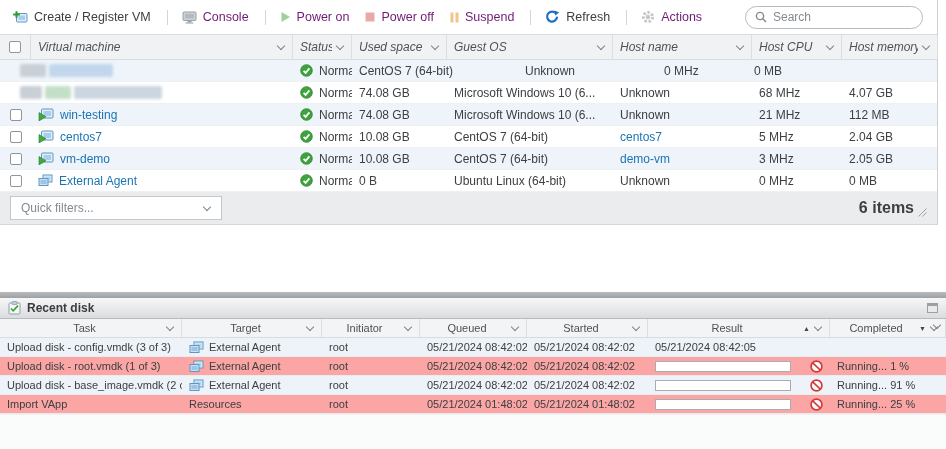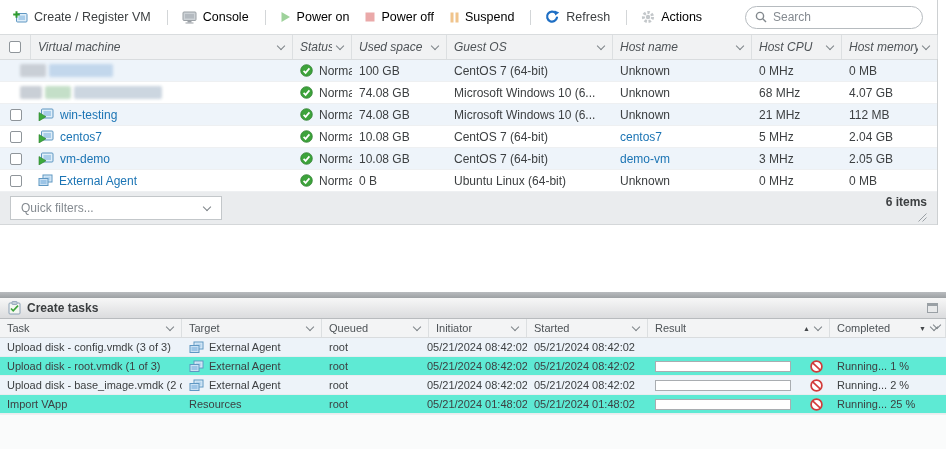--- a/index.html
+++ b/index.html
@@ -4,21 +4,21 @@
 <style>
   * { margin:0; padding:0; box-sizing:border-box; }
   html,body { background:#fff; }
   body { font-family:"Liberation Sans","DejaVu Sans",sans-serif; }
   .page { position:relative; width:946px; height:449px; overflow:hidden; background:#fff; font-size:12px; color:#3d4042; }
 
   
   .vm-panel { position:absolute; top:0; left:0; width:938px; border-right:1px solid #cdd0d2; background:#fff; }
   .toolbar { height:34px; display:flex; align-items:center; padding-left:12px; }
   .tbtn { display:flex; align-items:center; gap:6px; font-size:12.5px; white-space:nowrap; cursor:pointer; }
-  .tbtn.disabled { color:#000000; cursor:default; }
+  .tbtn.disabled { color:#701a75; cursor:default; }
   .tbtn.enabled { color:#3d4042; }
   .tbtn { margin-right:16px; }
   .tsep { width:1px; height:15px; background:#d3d6d8; margin:0 14px 0 0; flex:none; }
   .icn { display:inline-flex; align-items:center; }
   .search { margin-left:auto; margin-right:14px; width:178px; height:23px; border:1px solid #b6bbbf; border-radius:12px; display:flex; align-items:center; padding:0 9px; gap:6px; background:#fff; }
   .search input { border:none; outline:none; flex:1; min-width:0; font-size:12px; color:#3d4042; font-family:inherit; background:transparent; }
   .search input::placeholder { color:#848a90; }
 
   .vm-head { display:flex; height:26px; background:#f1f2f3; border-top:1px solid #d9dcde; border-bottom:1px solid #d9dcde; }
   .vh-cell { display:flex; align-items:center; padding:0 7px; border-right:1px solid #dcdfe1; color:#4d5256; flex:none; }
@@ -28,33 +28,33 @@
 
   .vm-row { display:flex; height:22px; border-bottom:1px solid #eef0f2; background:#fff; }
   .vm-row.alt { background:#eef4fa; }
   .vb-cell { padding:0 7px; white-space:nowrap; overflow:hidden; display:flex; align-items:center; gap:6px; flex:none; height:100%; }
   .link { color:#1b74b4; cursor:pointer; }
   .blur { height:13px; border-radius:2px; filter:blur(1.6px); display:inline-block; flex:none; }
 
   .vm-footer { height:33px; background:#eaecee; border-bottom:1px solid #d4d7d9; display:flex; align-items:center; padding:12px 10px; }
   .qf { width:212px; height:24px; background:#fff; border:1px solid #c3c7ca; display:flex; align-items:center; padding:0 10px; color:#848a90; cursor:pointer; }
   .qf .chev { margin-left:auto; }
-  .items { margin-left:auto; font-weight:bold; color:#3d4042; display:flex; align-items:flex-end; gap:4px; font-size:12px;flex-direction:column; }
+  .items { margin-left:auto; font-weight:bold; color:#3d4042; display:flex; align-items:flex-end; gap:4px; font-size:16px; }
 
   
   .splitter { position:absolute; top:292px; left:0; width:946px; height:6px; background:linear-gradient(#b9bcbf,#9da1a4); cursor:row-resize; }
   .tasks-panel { position:absolute; top:298px; left:0; width:946px; }
   .tasks-titlebar { height:21px; background:linear-gradient(#f7f7f7,#dbdcde); border-bottom:1px solid #b8bbbe; display:flex; align-items:center; padding:0 8px; gap:6px; font-weight:bold; font-size:12px; color:#3a3d3f; }
   .win-btn { margin-left:auto; display:inline-flex; cursor:pointer; }
-  .tasks-head { display:flex; height:19px; background:#f3f4f5; border-bottom:1px solid #d9dcde; font-size:11px; color:#4d5256; position:relative; }
+  .tasks-head { display:flex; height:19px; background:#f3f4f5; border-bottom:1px solid #d9dcde; font-size:11px; color:#4d5256; position:relative;text-align:center; }
   .th-cell { display:flex; align-items:center; padding:0 7px; border-right:1px solid #dcdfe1; flex:none; }
   .th-cell .lbl { flex:1; white-space:nowrap; overflow:hidden; }
   .sort { font-size:7px; margin-left:4px; color:#44474a; }
   .corner-chev { position:absolute; right:5px; top:6px; }
-  .task-row { display:flex; height:19px; font-size:11px; border-bottom:1px solid #e9ecef; background:#5eead4; }
+  .task-row { display:flex; height:19px; font-size:11px; border-bottom:1px solid #e9ecef; background:#fca5a5; }
   .task-row.alt { background:#edf3f9; }
   .tk-cell { padding:0 7px; white-space:nowrap; overflow:hidden; display:flex; align-items:center; gap:5px; flex:none; height:100%; }
   .result-success { font-style:italic; color:#4d7eae; }
   .ptrack { width:136px; height:11px; border:1px solid #a9adb1; background:#fff; flex:none; }
   .pfill { height:100%; background:#abd0ee; }
   .cancel { margin-left:auto; display:inline-flex; cursor:pointer; }
   .tasks-filler { height:37px; background:#fafbfb; border-top:1px solid #eef0f1; }
 </style>
 </head>
 <body>
@@ -182,23 +182,20 @@
             <span class="blur" style="width:64px;background:#c2d7ec"></span>
           </div>
           <div class="vb-cell" style="width:59px">
             <span class="icn">
               <svg width="13" height="13" viewBox="0 0 13 13">
                 <circle cx="6.5" cy="6.5" r="5.8" fill="#3da33b" stroke="#2f8030" stroke-width="0.8"></circle>
                 <polyline points="3.6,6.9 5.6,8.9 9.4,4.4" fill="none" stroke="#fff" stroke-width="1.7"></polyline>
               </svg>
             </span>
             <span>Normal</span>
-          </div>
-          <div class="vb-cell" style="width:95px">
-            <span>100 GB</span>
           </div>
           <div class="vb-cell" style="width:166px">
             <span>CentOS 7 (64-bit)</span>
           </div>
           <div class="vb-cell" style="width:139px">
             <span>Unknown</span>
           </div>
           <div class="vb-cell" style="width:90px">
             <span>0 MHz</span>
           </div>
@@ -416,44 +413,44 @@
 
   <section class="tasks-panel">
     <div class="tasks-titlebar">
       <span class="icn">
         <svg width="13" height="14" viewBox="0 0 13 14">
             <rect x="1" y="2" width="11" height="11" rx="1" fill="#f4f7f2" stroke="#8aa0b5"></rect>
             <rect x="4" y="0.5" width="5" height="3" rx="0.5" fill="#c2cdd8" stroke="#8aa0b5" stroke-width="0.8"></rect>
             <polyline points="3,7.5 5.2,9.8 10,4.6" fill="none" stroke="#3da33b" stroke-width="1.6"></polyline>
           </svg>
       </span>
-      <span>Create tasks</span>
+      <span>Recent disk</span>
       <span class="win-btn">
         <svg width="11" height="10" viewBox="0 0 11 10">
             <rect x="0.5" y="0.5" width="10" height="9" fill="#e8e9ea" stroke="#9aa0a5"></rect>
             <rect x="0.5" y="0.5" width="10" height="2.5" fill="#9aa0a5"></rect>
           </svg>
       </span>
     </div>
     <div id="tasks-table">
         <div class="tasks-head">
           <div class="th-cell" style="width:182px">
             <span class="lbl">Task</span>
             <span class="chev"></span>
           </div>
           <div class="th-cell" style="width:140px">
             <span class="lbl">Target</span>
             <span class="chev"></span>
           </div>
+          <div class="th-cell" style="width:98px">
+            <span class="lbl">Initiator</span>
+            <span class="chev"></span>
+          </div>
           <div class="th-cell" style="width:107px">
             <span class="lbl">Queued</span>
-            <span class="chev"></span>
-          </div>
-          <div class="th-cell" style="width:98px">
-            <span class="lbl">Initiator</span>
             <span class="chev"></span>
           </div>
           <div class="th-cell" style="width:121px">
             <span class="lbl">Started</span>
             <span class="chev"></span>
           </div>
           <div class="th-cell" style="width:182px">
             <span class="lbl">Result</span>
             <span class="sort">▲</span>
             <span class="chev"></span>
@@ -482,20 +479,23 @@
           </div>
           <div class="tk-cell" style="width:98px">
             <span>root</span>
           </div>
           <div class="tk-cell" style="width:107px">
             <span>05/21/2024 08:42:02</span>
           </div>
           <div class="tk-cell" style="width:121px">
             <span>05/21/2024 08:42:02</span>
           </div>
+          <div class="tk-cell" style="width:116px">
+            <span>05/21/2024 08:42:05</span>
+          </div>
         </div>
         <div class="task-row">
           <div class="tk-cell" style="width:182px">
             <span>Upload disk - root.vmdk (1 of 3)</span>
           </div>
           <div class="tk-cell" style="width:140px">
             <span class="icn">
               <svg width="15" height="13" viewBox="0 0 15 13">
                 <rect x="5" y="1" width="9" height="7" fill="#dfeef9" stroke="#5f97c2"></rect>
                 <rect x="6.5" y="2.5" width="6" height="4" fill="#b7d6ef"></rect>
@@ -554,21 +554,21 @@
           <div class="tk-cell" style="width:182px">
             <span class="ptrack"><span class="pfill" style="width:2%"></span></span>
             <span class="cancel">
               <svg width="13" height="13" viewBox="0 0 13 13">
                 <circle cx="6.5" cy="6.5" r="5.4" fill="#fff" stroke="#d23b3b" stroke-width="1.7"></circle>
                 <line x1="2.9" y1="3.2" x2="10.1" y2="9.8" stroke="#d23b3b" stroke-width="1.7"></line>
               </svg>
             </span>
           </div>
           <div class="tk-cell" style="width:116px">
-            <span>Running... 2 %</span>
+            <span>Running... 91 %</span>
           </div>
         </div>
         <div class="task-row">
           <div class="tk-cell" style="width:182px">
             <span>Import VApp</span>
           </div>
           <div class="tk-cell" style="width:140px">
             <span>Resources</span>
           </div>
           <div class="tk-cell" style="width:98px">

